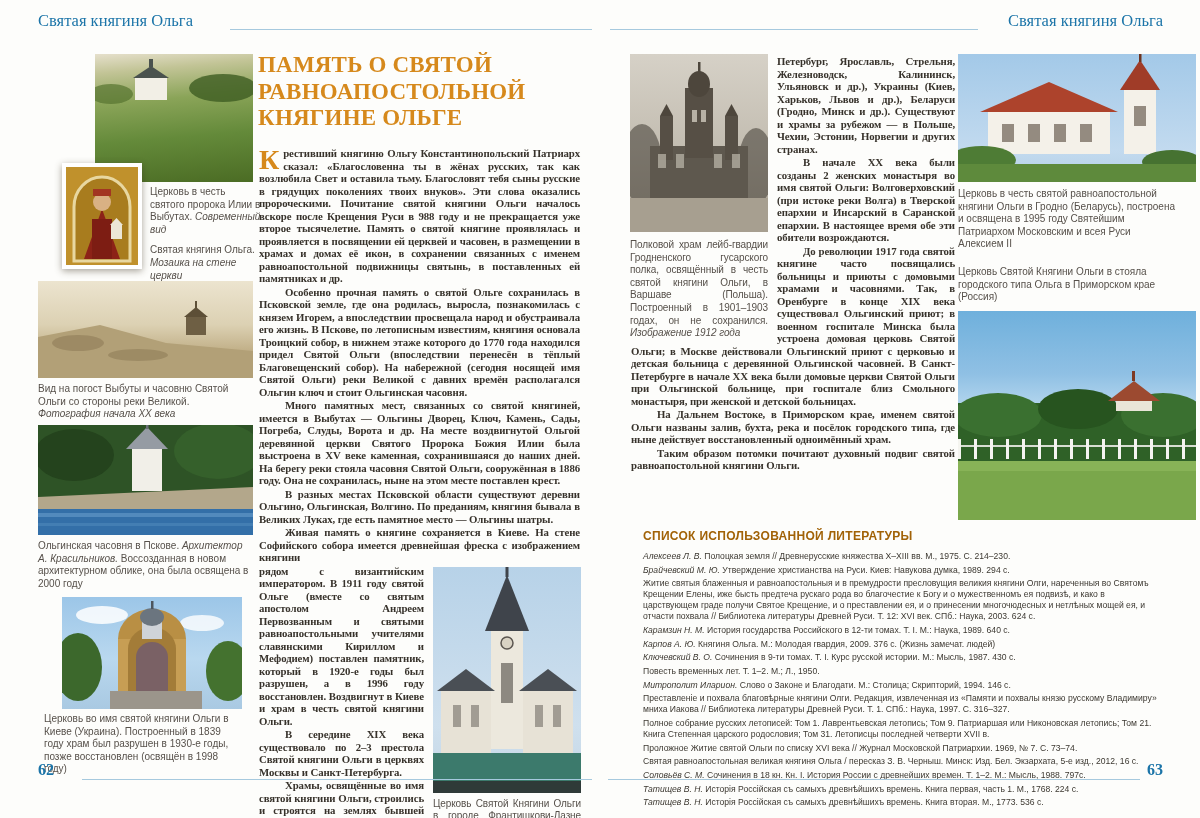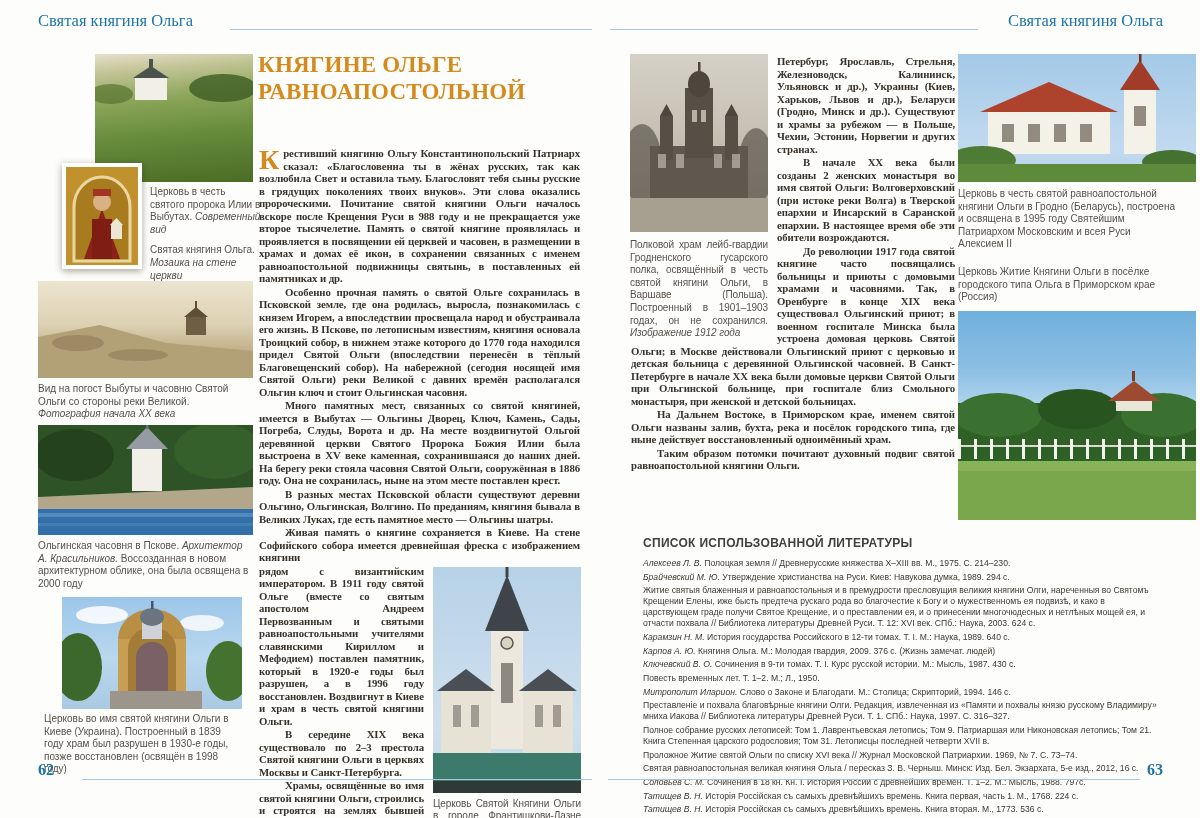--- a/index.html
+++ b/index.html
@@ -28,21 +28,21 @@
   .fr-block{float:right;width:148px;margin:2px 0 0 9px;}
   .fr-block .ph{position:relative;}
   .fr-block .capr{font:10px/1.26 "Liberation Sans",sans-serif;color:#56504a;margin-top:5px;}
   
   #rp-text{position:absolute;left:630px;top:54px;width:326px;}
   .warsaw-block{float:left;width:138px;margin:0 9px 4px 0;}
   .warsaw-block .ph{position:relative;}
   .warsaw-block .capw{font:10px/1.26 "Liberation Sans",sans-serif;color:#56504a;margin-top:7px;}
   
   #biblio{position:absolute;left:643px;top:524px;width:517px;}
-  .bib-h{font:700 12px/1.25 "Liberation Sans",sans-serif;color:#404040;letter-spacing:.3px;margin:12px 0 7px 0;}
+  .bib-h{font:700 12px/1.25 "Liberation Sans",sans-serif;color:#a16207;letter-spacing:.3px;margin:5px 0 7px 0;}
   #biblio ul{list-style:none;margin:0;padding:0;}
   #biblio li{font:8.6px/10.9px "Liberation Sans",sans-serif;color:#3c3831;margin-bottom:2.8px;}
   #biblio li i{font-style:italic;}
   
   .ph-ilia{background:linear-gradient(175deg,#e6e0cc 0%,#c2c496 14%,#8aa458 36%,#648a3a 64%,#4b6c24 100%);}
   .icon-olga{border:4px solid #fff;box-shadow:0 2px 7px rgba(60,50,30,.45);background:#c0912c;}
   .ph-vybuty{background:linear-gradient(180deg,#ece4cf 0%,#dcd1b3 45%,#c3b28b 70%,#a3916a 100%);}
   .ph-pskov{background:#2e5326;}
   .ph-kiev{background:linear-gradient(180deg,#9cc6e8 0%,#b9d8ef 55%,#a9c9e2 100%);}
   .ph-frant{background:linear-gradient(180deg,#b7d2e8 0%,#cfe0ee 70%,#c4d6e4 100%);}
@@ -135,22 +135,23 @@
       <ellipse cx="90" cy="20" rx="12" ry="9" fill="#6b757f"></ellipse>
       <rect x="89" y="4" width="2.5" height="8" fill="#4d565e"></rect>
       <rect x="48" y="94" width="92" height="18" fill="#9b958b"></rect>
     </svg>
   </div>
   <div class="cap" style="left:44px;top:713px;width:186px;">
     <p>Церковь во имя святой княгини Ольги в Киеве (Украина). Построенный в 1839 году храм был разрушен в 1930-е годы, позже восстановлен (освящён в 1998 году)</p>
   </div>
 
   <div class="atitle">
+    <div>ПАМЯТЬ О СВЯТОЙ</div>
+    <div>РАВНОАПОСТОЛЬНОЙ</div>
     <div>КНЯГИНЕ ОЛЬГЕ</div>
-    <div>РАВНОАПОСТОЛЬНОЙ</div>
   </div>
 
   <div id="article-body" class="bt">
     <p class="ni"><span class="dropcap">К</span><span>рестивший княгиню Ольгу Константинопольский Патриарх сказал: «Благословенна ты в жёнах русских, так как возлюбила Свет и оставила тьму. Благословят тебя сыны русские в грядущих поколениях твоих внуков». Эти слова оказались пророческими. Почитание святой княгини Ольги началось вскоре после Крещения Руси в 988 году и не прекращается уже второе тысячелетие. Память о святой княгине проявлялась и проявляется в посвящении ей церквей и часовен, в размещении в храмах и домах её икон, в сохранении связанных с именем равноапостольной подвижницы святынь, в поставленных ей памятниках и др.</span></p>
     <p>Особенно прочная память о святой Ольге сохранилась в Псковской земле, где она родилась, выросла, познакомилась с князем Игорем, а впоследствии просвещала народ и обустраивала его жизнь. В Пскове, по летописным известиям, княгиня основала Троицкий собор, в нижнем этаже которого до 1770 года находился придел Святой Ольги (впоследствии перенесён в тёплый Благовещенский собор). На набережной (сегодня носящей имя Святой Ольги) реки Великой с давних времён располагался Ольгин ключ и стоит Ольгинская часовня.</p>
     <p>Много памятных мест, связанных со святой княгиней, имеется в Выбутах — Ольгины Дворец, Ключ, Камень, Сады, Погреба, Слуды, Ворота и др. На месте воздвигнутой Ольгой деревянной церкви Святого Пророка Божия Илии была выстроена в XV веке каменная, сохранившаяся до наших дней. На берегу реки стояла часовня Святой Ольги, сооружённая в 1886 году. Она не сохранилась, ныне на этом месте поставлен крест.</p>
     <p>В разных местах Псковской области существуют деревни Ольгино, Ольгинская, Волгино. По преданиям, княгиня бывала в Великих Луках, где есть памятное место — Ольгины шатры.</p>
     <p>Живая память о княгине сохраняется в Киеве. На стене Софийского собора имеется древнейшая фреска с изображением княгини</p>
     <div>
       <div class="fr-block">
@@ -227,21 +228,21 @@
       <rect x="176" y="52" width="12" height="20" fill="#6b5f52" opacity=".7"></rect>
       <ellipse cx="24" cy="106" rx="34" ry="14" fill="#4e7c35"></ellipse>
       <ellipse cx="214" cy="108" rx="30" ry="12" fill="#467231"></ellipse>
       <rect x="0" y="110" width="238" height="18" fill="#5e8a3c"></rect>
     </svg>
   </div>
   <div class="cap" style="left:958px;top:188px;width:218px;">
     <p>Церковь в честь святой равноапостольной княгини Ольги в Гродно (Беларусь), построена и освящена в 1995 году Святейшим Патриархом Московским и всея Руси Алексием II</p>
   </div>
   <div class="cap" style="left:958px;top:266px;width:218px;">
-    <p>Церковь Житие Княгини Ольги в посёлке городского типа Ольга в Приморском крае (Россия)</p>
+    <p>Церковь Святой Княгини Ольги в стояла городского типа Ольга в Приморском крае (Россия)</p>
   </div>
   <div class="ph ph-prim" style="left:958px;top:311px;width:238px;height:209px;">
     <svg viewBox="0 0 238 209" preserveAspectRatio="none">
       <rect x="0" y="92" width="238" height="64" fill="#2f6127"></rect>
       <ellipse cx="40" cy="104" rx="44" ry="22" fill="#3a7030"></ellipse>
       <ellipse cx="120" cy="98" rx="40" ry="20" fill="#27541f"></ellipse>
       <ellipse cx="205" cy="104" rx="42" ry="22" fill="#3a7030"></ellipse>
       <polygon points="150,90 176,70 202,90" fill="#9c4a30"></polygon>
       <rect x="158" y="90" width="36" height="10" fill="#e9e5d8"></rect>
       <rect x="174" y="60" width="3" height="10" fill="#7e3a24"></rect>

